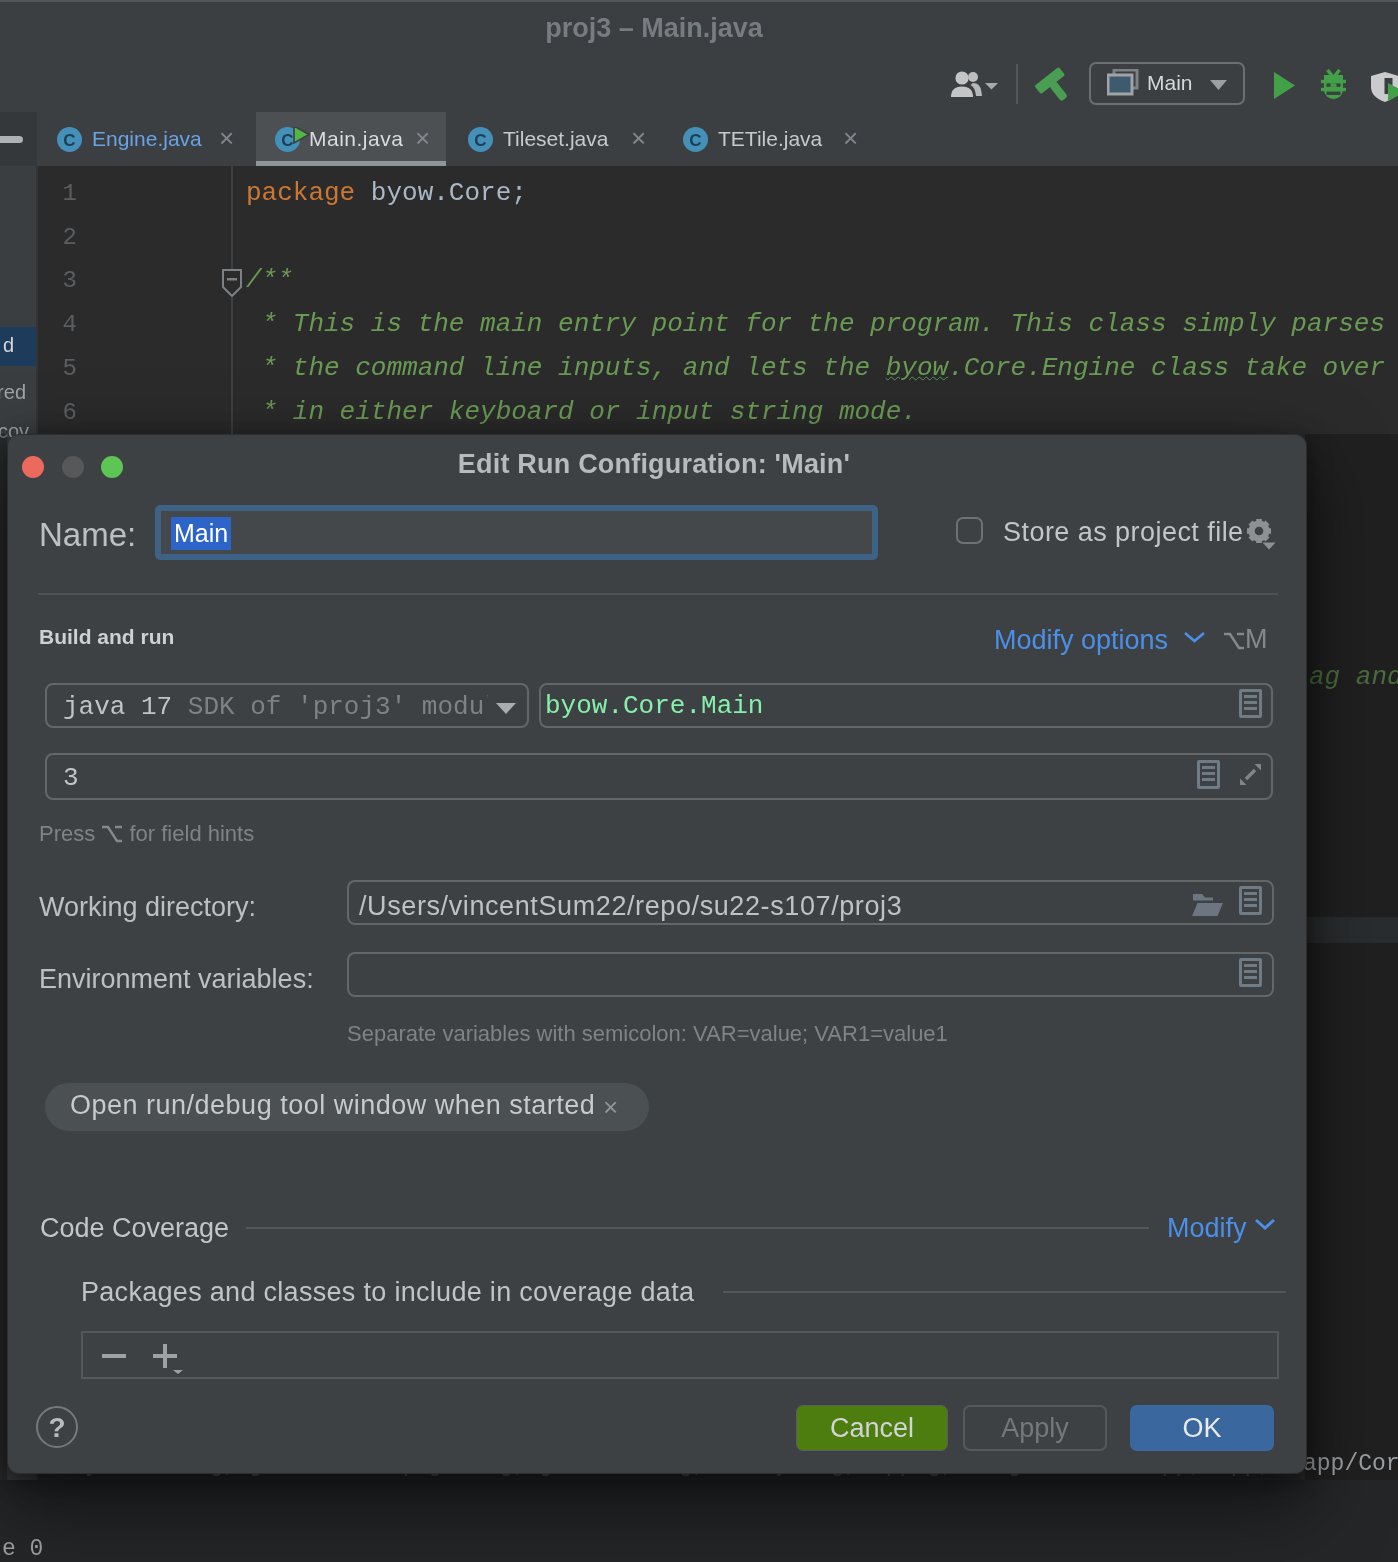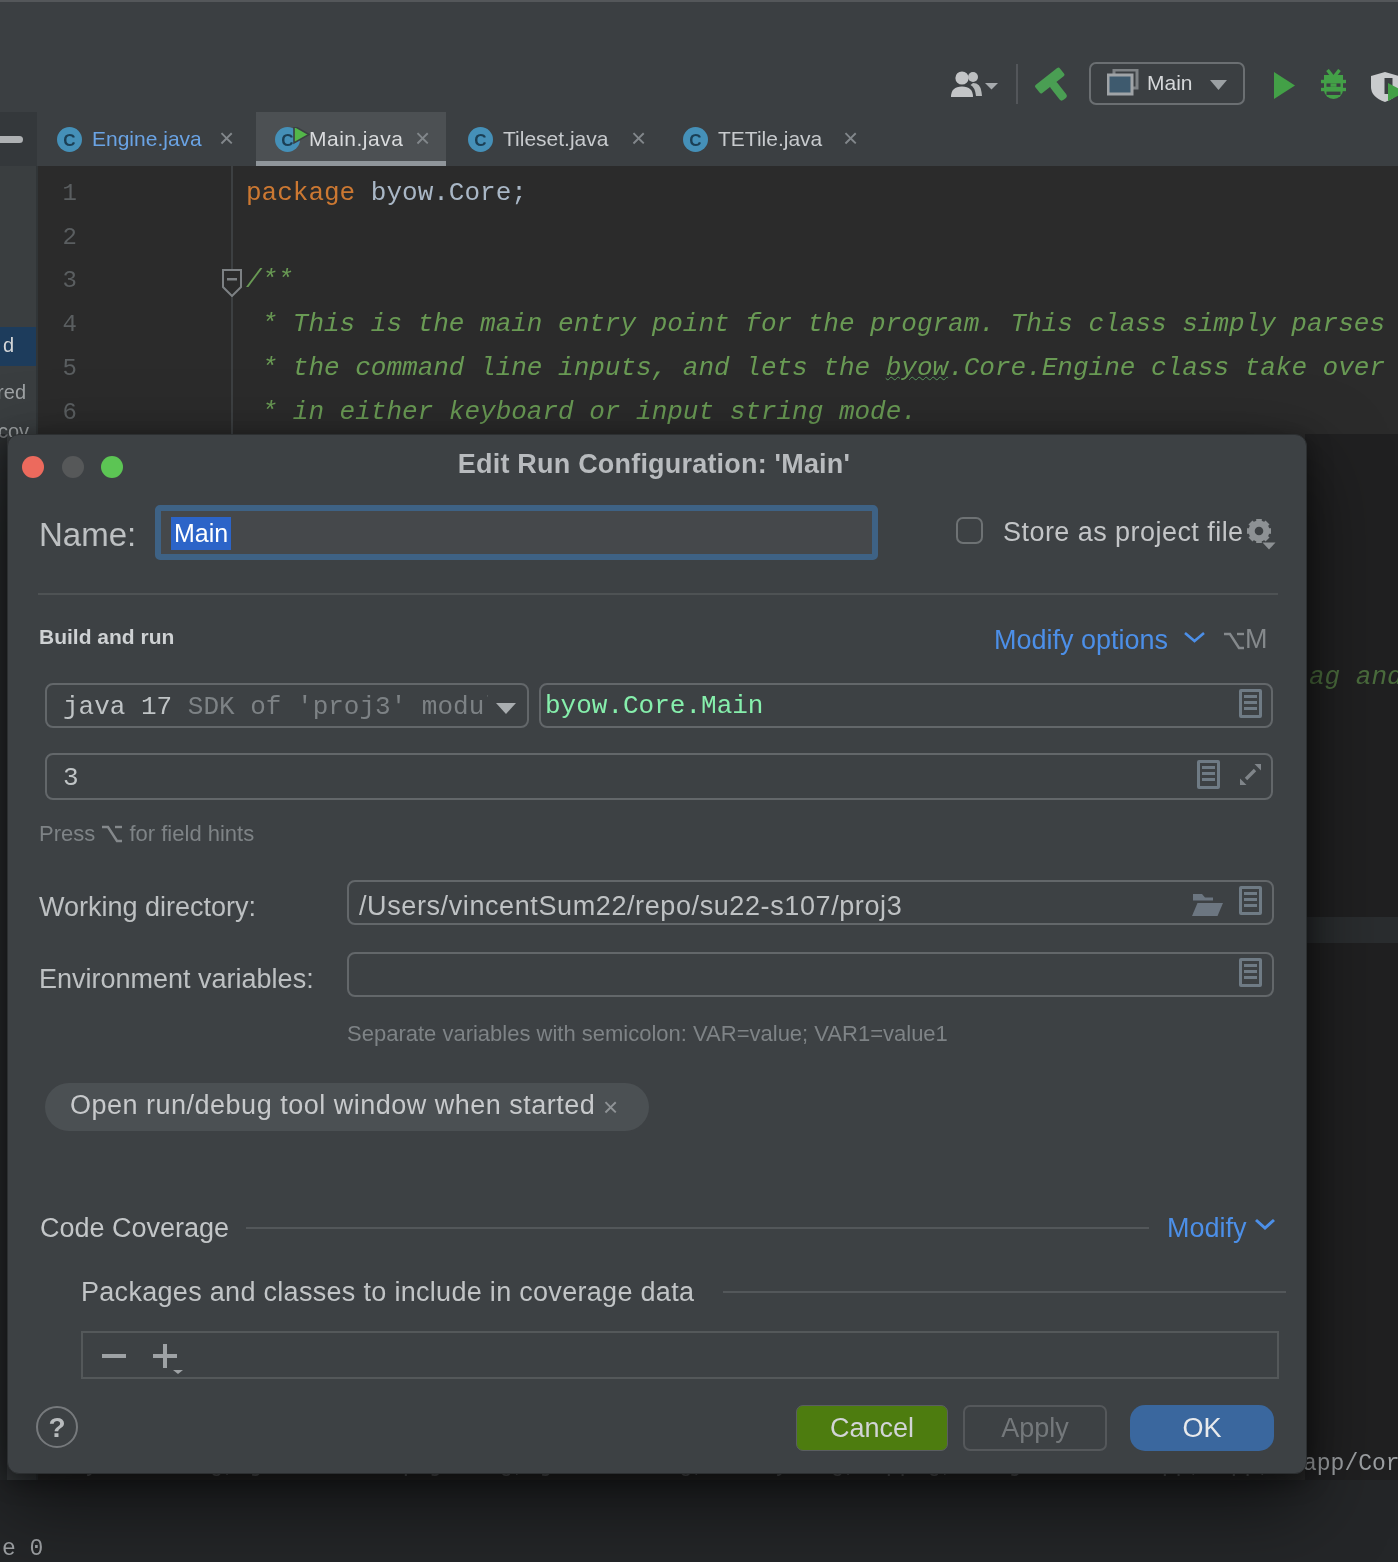--- a/index.html
+++ b/index.html
@@ -8,20 +8,21 @@
   .mono{font-family:"Liberation Mono",monospace;}
   .it{font-style:italic;}
   .doc-icon{width:23px;height:29px;box-sizing:border-box;border:3px solid #6f7b85;border-radius:2px;}
   .doc-icon i{display:block;height:3px;background:#6f7b85;margin:3px 2px 0 2px;}
 </style></head>
 <body>
 <div id="root">
 
   <div class="abs" style="left:0;top:0;width:1398px;height:112px;background:#3b3f42;"></div>
   <div class="abs" style="left:0;top:0;width:1398px;height:2px;background:#54575a;"></div>
+  <div class="abs" style="left:0;top:13px;width:1308px;text-align:center;font-size:27px;font-weight:bold;color:#767c80;">proj3 – Main.java</div>
 
   <svg class="abs" style="left:948px;top:68px;" width="52" height="32" viewBox="0 0 52 32">
     <g fill="#c3c5c7">
       <circle cx="25" cy="9" r="5" opacity=".95"></circle>
       <path d="M25 15 q7.5 0 8.5 9 l.5 4 h-6 q-1 -9 -5.5 -11 z" opacity=".9"></path>
       <circle cx="14" cy="10" r="6.6"></circle>
       <path d="M3 29 q0 -10.5 11 -10.5 q11 0 11 10.5 z"></path>
     </g>
     <polygon points="37,15 50,15 43.5,21.5" fill="#a6aaad"></polygon>
   </svg>
@@ -268,18 +269,18 @@
 
     <div class="abs" style="left:28px;top:971px;width:42px;height:42px;border-radius:50%;box-sizing:border-box;border:2px solid #76797c;text-align:center;">
       <span style="font-size:28px;font-weight:bold;color:#b9bcbe;line-height:40px;">?</span>
     </div>
     <div class="abs" style="left:788px;top:970px;width:152px;height:46px;background:#4d7c0f;border:1px solid #5a5e61;border-radius:7px;box-sizing:border-box;text-align:center;">
       <span style="font-size:27px;color:#d2d4d6;line-height:44px;">Cancel</span>
     </div>
     <div class="abs" style="left:955px;top:970px;width:144px;height:46px;border:2px solid #55585b;border-radius:7px;box-sizing:border-box;text-align:center;">
       <span style="font-size:27px;color:#74787b;line-height:42px;">Apply</span>
     </div>
-    <div class="abs" style="left:1122px;top:970px;width:144px;height:46px;background:#3a679e;border-radius:15px;text-align:center;">
+    <div class="abs" style="left:1122px;top:970px;width:144px;height:46px;background:#3a679e;border-radius:7px;text-align:center;">
       <span style="font-size:27px;color:#e8eaec;line-height:46px;">OK</span>
     </div>
   </div>
 
 </div>
 
 </body></html>

